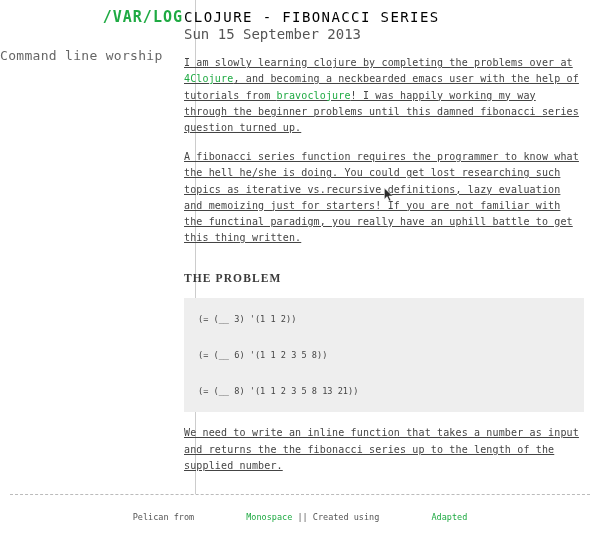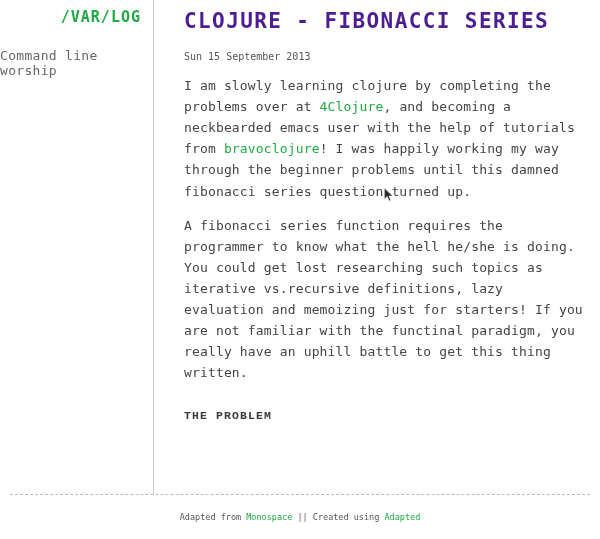--- a/index.html
+++ b/index.html
@@ -20,21 +20,21 @@
     position: relative;
     width: 600px;
     height: 539px;
     box-sizing: border-box;
   }
   
   .sidebar {
     position: absolute;
     left: 0;
     top: 0;
-    width: 154px;
+    width: 196px;
     height: 494px;
     border-right: 1px solid #cccccc;
     box-sizing: border-box;
     padding-top: 8px;
   }
   .site-title {
     text-align: right;
     padding-right: 12px;
     font-size: 15px;
     font-weight: bold;
@@ -56,50 +56,50 @@
   
   .content {
     position: absolute;
     left: 184px;
     top: 0;
     width: 400px;
     padding-top: 8px;
   }
   h1.post-title {
     margin: 0;
-    font-size: 21px;
-    font-weight: bold;
-    color: #4c1d95;
+    font-size: 14px;
+    font-weight: normal;
+    color: #000000;
     letter-spacing: 1.4px;
     font-family: "DejaVu Sans Mono", monospace;
     line-height: 1.3;
   }
   .post-date {
-    margin-top: 16px;
-    font-size: 10px;
+    font-size: 14px;
     color: #555555;
   }
   p.body-text {
     margin: 13px 0 0 0;
-    font-size: 13px;
+    font-size: 10px;
     line-height: 1.62;
     color: #444444;
     letter-spacing: 0.15px;
+    text-decoration: underline;
   }
   p.body-text a {
     color: #1faa43;
     text-decoration: none;
   }
   h2.section {
     margin: 26px 0 0 0;
     font-size: 11.5px;
     font-weight: bold;
     letter-spacing: 1.1px;
     color: #3b3b3b;
-    font-family: Liberation Mono, monospace;
+    font-family: Liberation Serif, serif;
   }
   pre.code {
     margin: 14px 0 0 0;
     background: #eeeeee;
     padding: 12px 14px;
     font-family: "DejaVu Sans Mono", monospace;
     font-size: 8.6px;
     line-height: 2.1;
     color: #444444;
     white-space: pre;
@@ -118,20 +118,21 @@
     left: 0;
     top: 512px;
     width: 600px;
     text-align: center;
     font-size: 8.5px;
     color: #555555;
   }
   .footer a {
     color: #1faa43;
     text-decoration: none;
+    margin-left: 47px;
   }
   
   .cursor {
     position: absolute;
     left: 384px;
     top: 188px;
     width: 10px;
     height: 14px;
     pointer-events: none;
   }
@@ -154,29 +155,35 @@
 
     <div class="post-date">Sun 15 September 2013</div>
 
     <p class="body-text"><span>I am slowly learning clojure by completing the problems over at </span><a href="#">4Clojure</a><span>, and becoming a neckbearded emacs user with the help of tutorials from </span><a href="#">bravoclojure</a><span>! I was happily working my way through the beginner problems until this damned fibonacci series question turned up.</span></p>
 
     <p class="body-text">A fibonacci series function requires the programmer to know what the hell he/she is doing. You could get lost researching such topics as iterative vs.recursive definitions, lazy evaluation and memoizing just for starters! If you are not familiar with the functinal paradigm, you really have an uphill battle to get this thing written.</p>
 
     <h2 class="section">THE PROBLEM</h2>
 
 
+    <pre class="code">(= (__ 3) '(1 1 2))
 
+(= (__ 6) '(1 1 2 3 5 8))
+
+(= (__ 8) '(1 1 2 3 5 8 13 21))</pre>
+
+    <p class="body-text">We need to write an inline function that takes a number as input and returns the the fibonacci series up to the length of the supplied number.</p>
 
 
 
   </div>
 
   <div class="footer-rule"></div>
 
   <div class="footer">
-    <span>Adapted from </span><a href="#">Monospace</a><span> || Created using </span><a href="#">Adapted</a>
+    <span>Pelican from </span><a href="#">Monospace</a><span> || Created using </span><a href="#">Adapted</a>
   </div>
 
   <svg class="cursor" viewBox="0 0 10 15" xmlns="http://www.w3.org/2000/svg">
     <polygon points="0,0 0,12 3,9.2 5.2,14 7,13.2 4.9,8.6 9,8.6" fill="#2b2b2b" stroke="#ffffff" stroke-width="0.6"></polygon>
   </svg>
 
 </div>
 
 </body></html>

